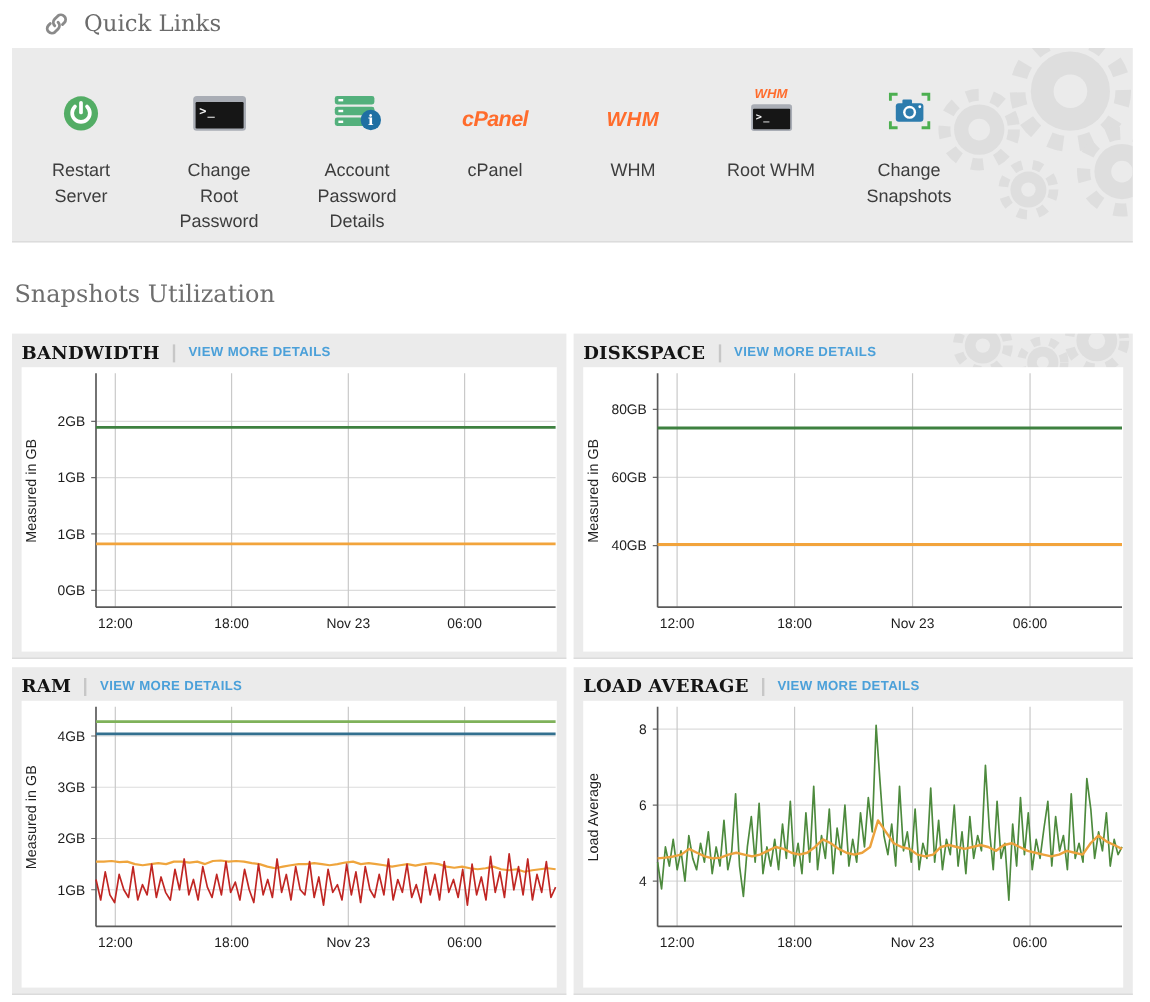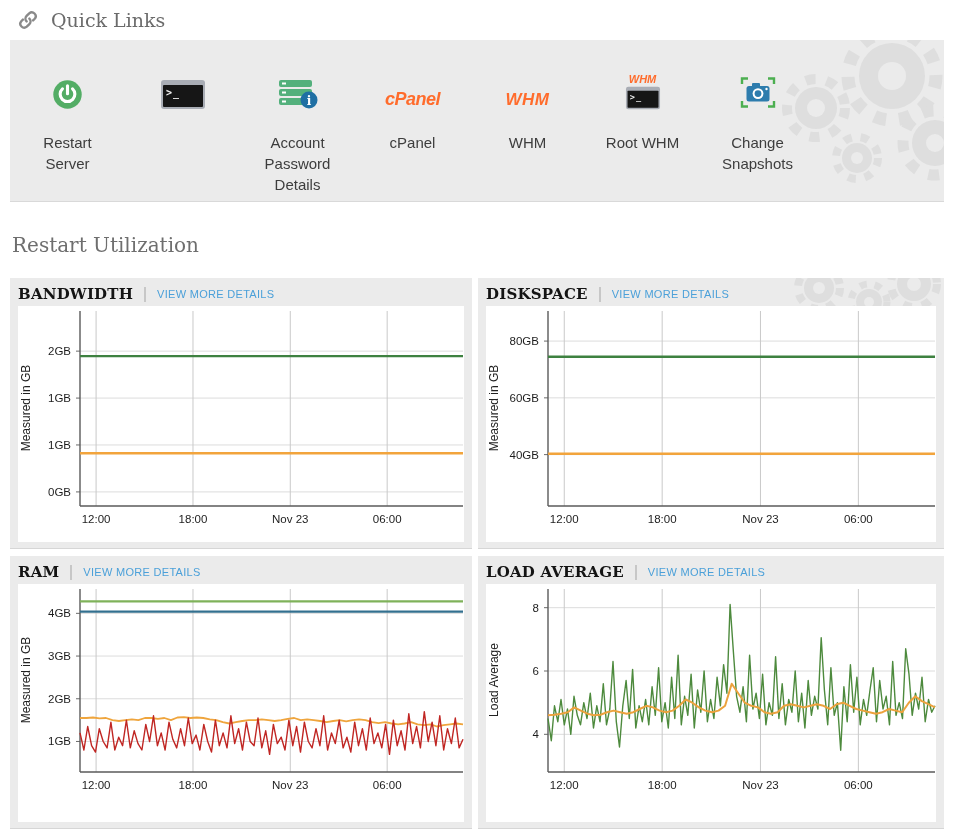--- a/index.html
+++ b/index.html
@@ -1,20 +1,20 @@
 <!DOCTYPE html>
 <html><head>
 <meta charset="utf-8">
 <style>
   * { margin:0; padding:0; box-sizing:border-box; }
   html,body { width:958px; height:835px; background:#fff; overflow:hidden;
               font-family:"Liberation Sans", sans-serif; }
 
   
-  .page-header { display:flex; align-items:center; height:40px; padding-left:18px; }
+  .page-header { display:flex; align-items:center; height:40px; padding-left:37px; }
   .page-header .hdr-icon { margin-right:13px; display:flex; }
   .page-header .hdr-title { font-family:"DejaVu Serif", serif; font-size:19px; color:#6b6b6b; }
 
   
   .ql-panel { position:relative; margin-left:10px; width:934px; height:162px;
               background:#ebebeb; border-bottom:1px solid #d9d9d9; overflow:hidden; }
   .ql-gears { position:absolute; top:0; right:0; z-index:0; }
   .ql-row { position:relative; z-index:1; display:flex; padding-top:18px; }
   .ql-item { width:115px; cursor:pointer; text-align:center; }
   .ql-icon { height:56px; display:flex; align-items:flex-end; justify-content:center; padding-bottom:4px; }
@@ -32,21 +32,21 @@
   .charts { margin-left:10px; width:934px; display:grid;
             grid-template-columns:462px 466px; grid-template-rows:271px 273px;
             column-gap:6px; row-gap:7px; }
   .panel { position:relative; background:#ebebeb; padding:7px 8px 8px;
            display:flex; flex-direction:column; overflow:hidden;
            border-bottom:1px solid #d6d6d6; }
   .panel-head { position:relative; z-index:1; display:flex; align-items:center; height:20px; margin-bottom:3px; }
   .panel-title { font-family:"DejaVu Serif", serif; font-weight:bold; font-size:15px;
                  color:#141414; letter-spacing:0.2px; }
   .head-sep { width:2px; height:15px; background:#c7c7c7; margin:0 11px; }
-  .more-link { font-size:11px; font-weight:normal; color:#4ba0d9; letter-spacing:0.3px;
+  .more-link { font-size:11px; font-weight:bold; color:#4ba0d9; letter-spacing:0.3px;
                text-decoration:none; cursor:pointer; }
   .chart-box { position:relative; z-index:1; background:#fff; flex:1; }
   .ylab { position:absolute; left:0; top:0; width:16px; display:flex;
           align-items:center; justify-content:center; pointer-events:none; }
   .mb32 .ylab { bottom:32px; }
   .mb46 .ylab { bottom:46px; }
   .ylab span { transform:rotate(-90deg); white-space:nowrap; font-size:12px; color:#222; }
   .panel-gears { position:absolute; top:0; right:0; z-index:0; }
 </style>
 </head>
@@ -98,20 +98,21 @@
 
     <div class="ql-item">
       <div class="ql-icon">
         <svg width="46" height="31" viewBox="0 0 46 31">
           <rect x="1" y="1" width="44" height="29" rx="3" fill="#a9adb5"></rect>
           <rect x="3" y="6" width="40" height="22" rx="1" fill="#161616"></rect>
           <text x="6" y="17" font-family="DejaVu Sans Mono, monospace" font-size="10" font-weight="bold" fill="#f2f2f2">&gt;</text>
           <text x="13" y="17" font-family="DejaVu Sans Mono, monospace" font-size="10" font-weight="bold" fill="#d8d8d8">_</text>
         </svg>
       </div>
+      <div class="ql-label">Change Root Password</div>
     </div>
 
     <div class="ql-item">
       <div class="ql-icon">
         <svg width="40" height="31" viewBox="0 0 40 31">
           <rect x="1" y="1" width="33" height="7" rx="2" fill="#53b07c"></rect>
           <rect x="1" y="10" width="33" height="7" rx="2" fill="#53b07c"></rect>
           <rect x="1" y="19" width="26" height="7" rx="2" fill="#53b07c"></rect>
           <rect x="4" y="3.5" width="4" height="2" fill="#fff"></rect>
           <rect x="4" y="12.5" width="4" height="2" fill="#fff"></rect>
@@ -167,21 +168,21 @@
           <circle cx="18" cy="18.6" r="3.4" fill="#2d7cad"></circle>
           <circle cx="26.5" cy="14" r="1.2" fill="#fff"></circle>
         </svg>
       </div>
       <div class="ql-label">Change Snapshots</div>
     </div>
 
   </div>
 </div>
 
-<div class="section-title">Restart Utilization</div>
+<div class="section-title">Snapshots Utilization</div>
 
 <div class="charts">
 
   <div class="panel">
     <div class="panel-head">
       <span class="panel-title">BANDWIDTH</span>
       <span class="head-sep"></span>
       <a class="more-link">VIEW MORE DETAILS</a>
     </div>
     <div class="chart-box mb32">

